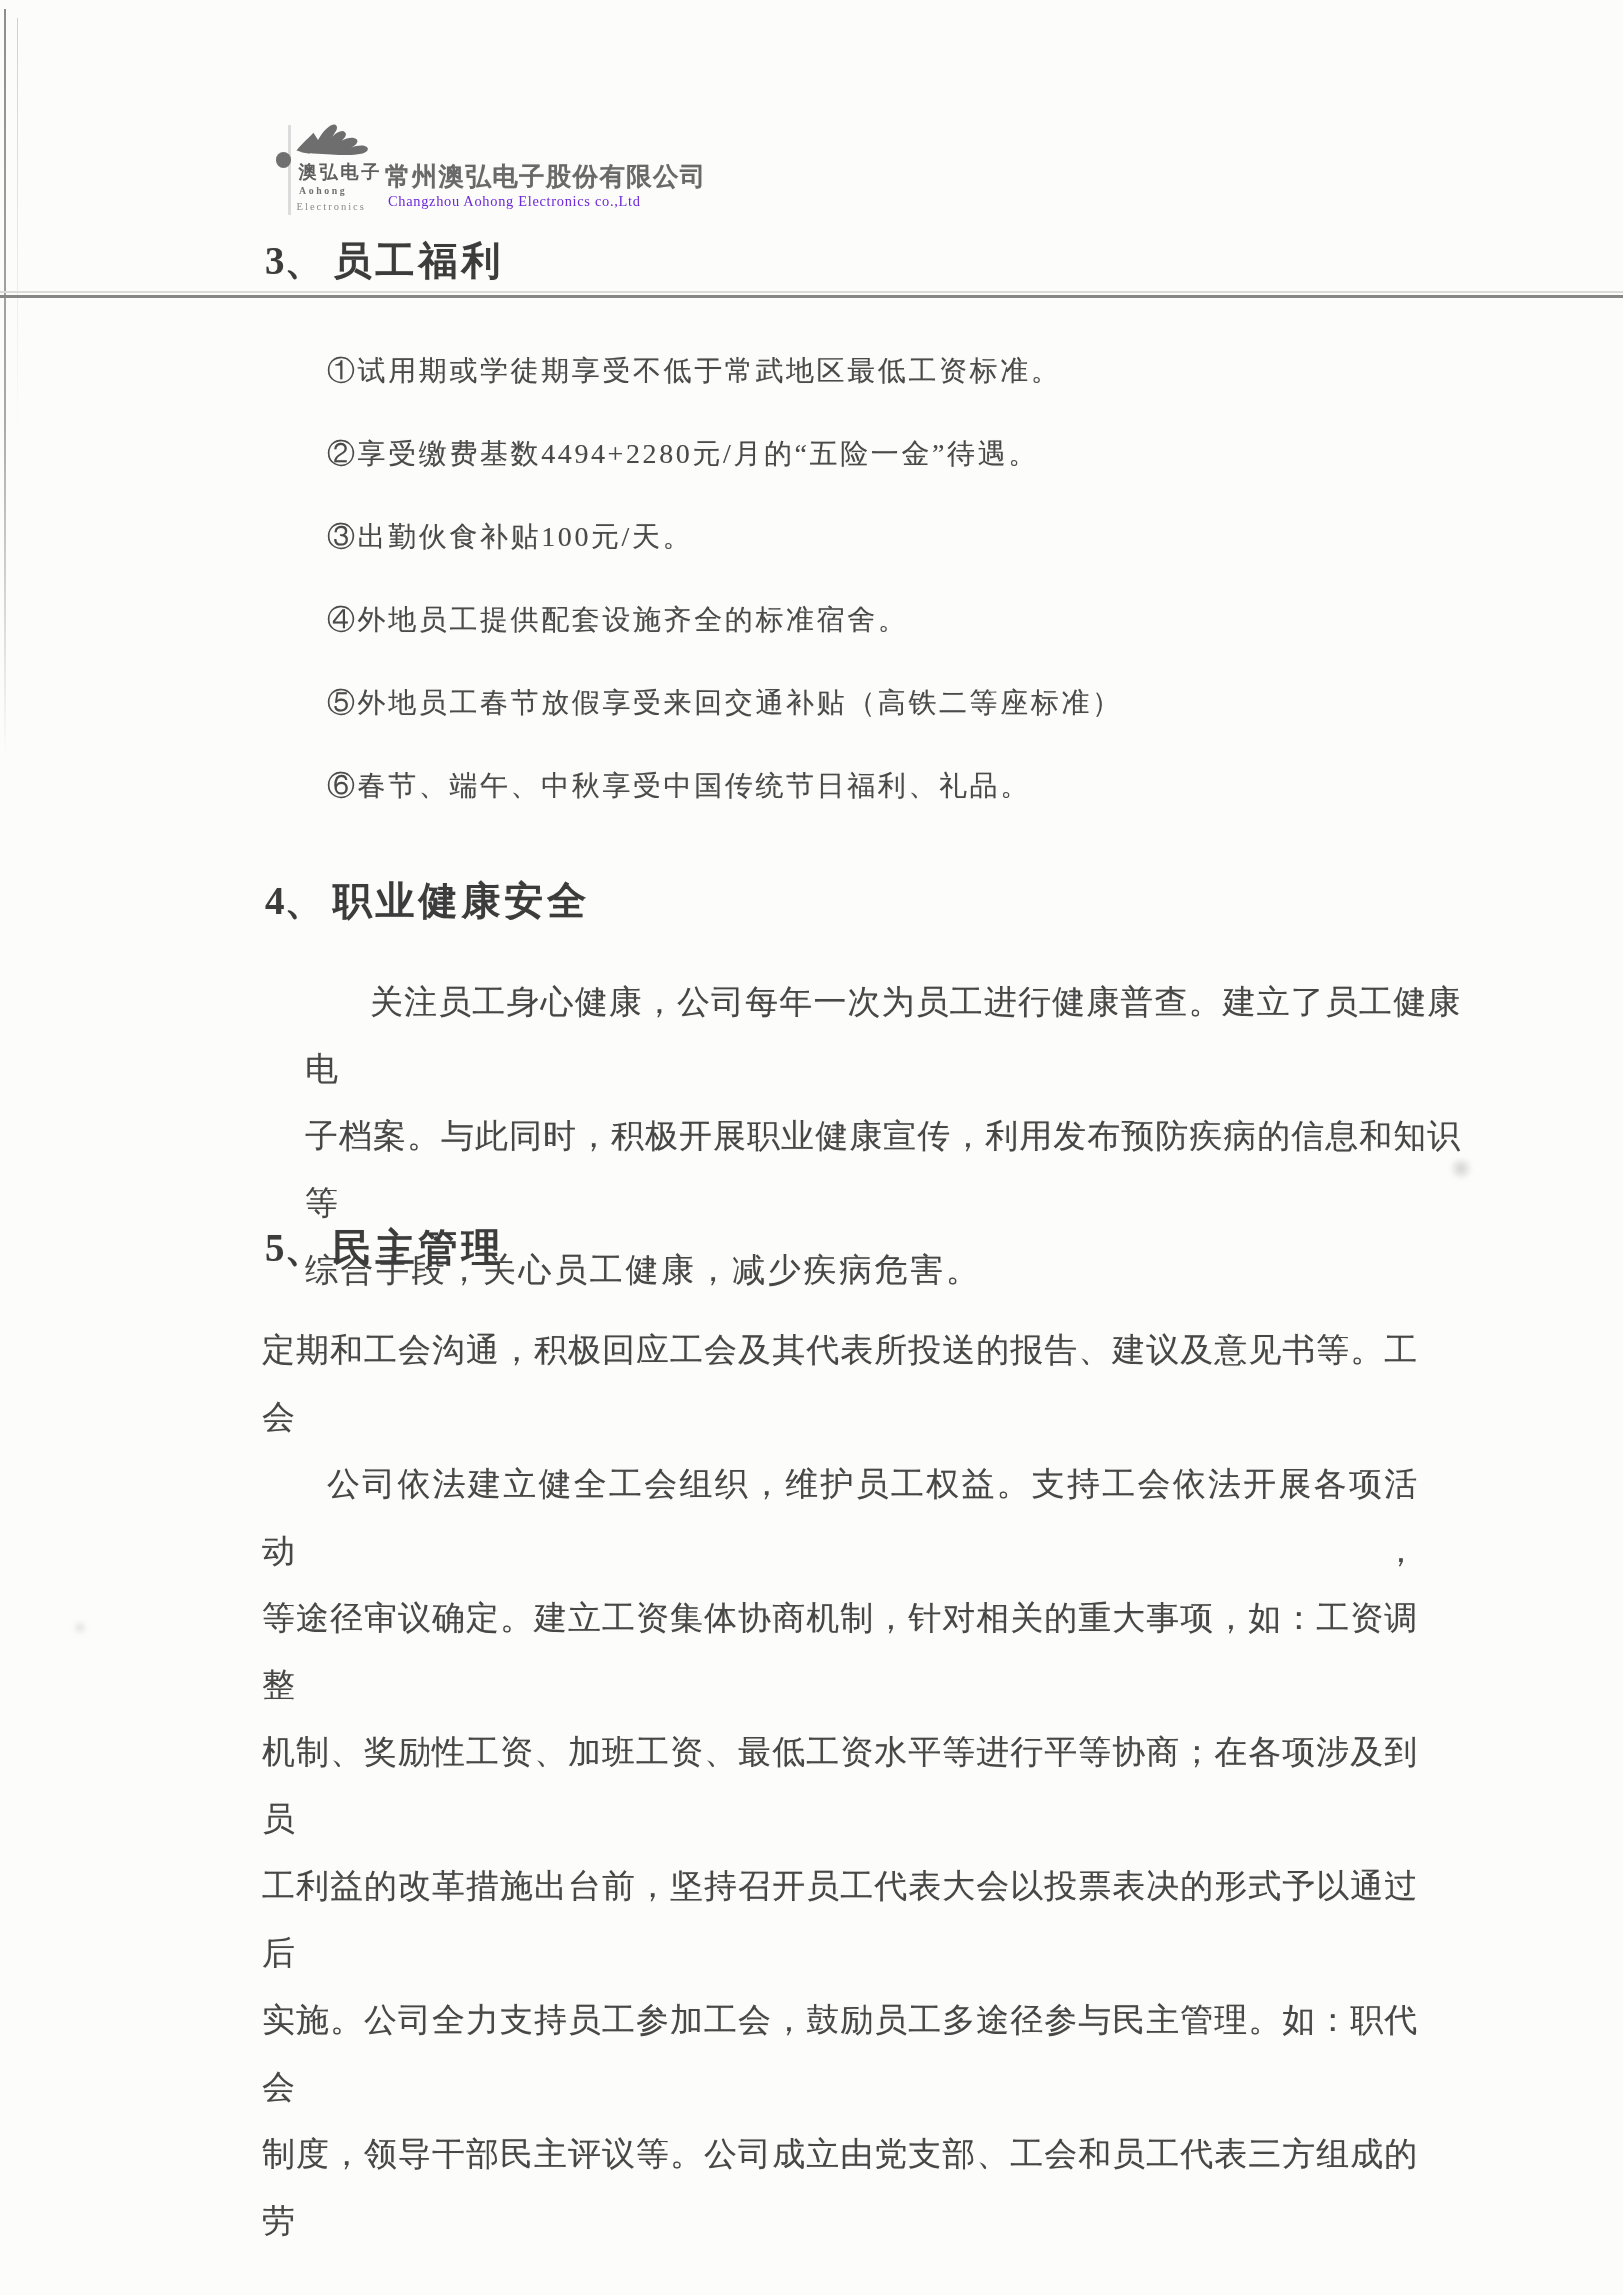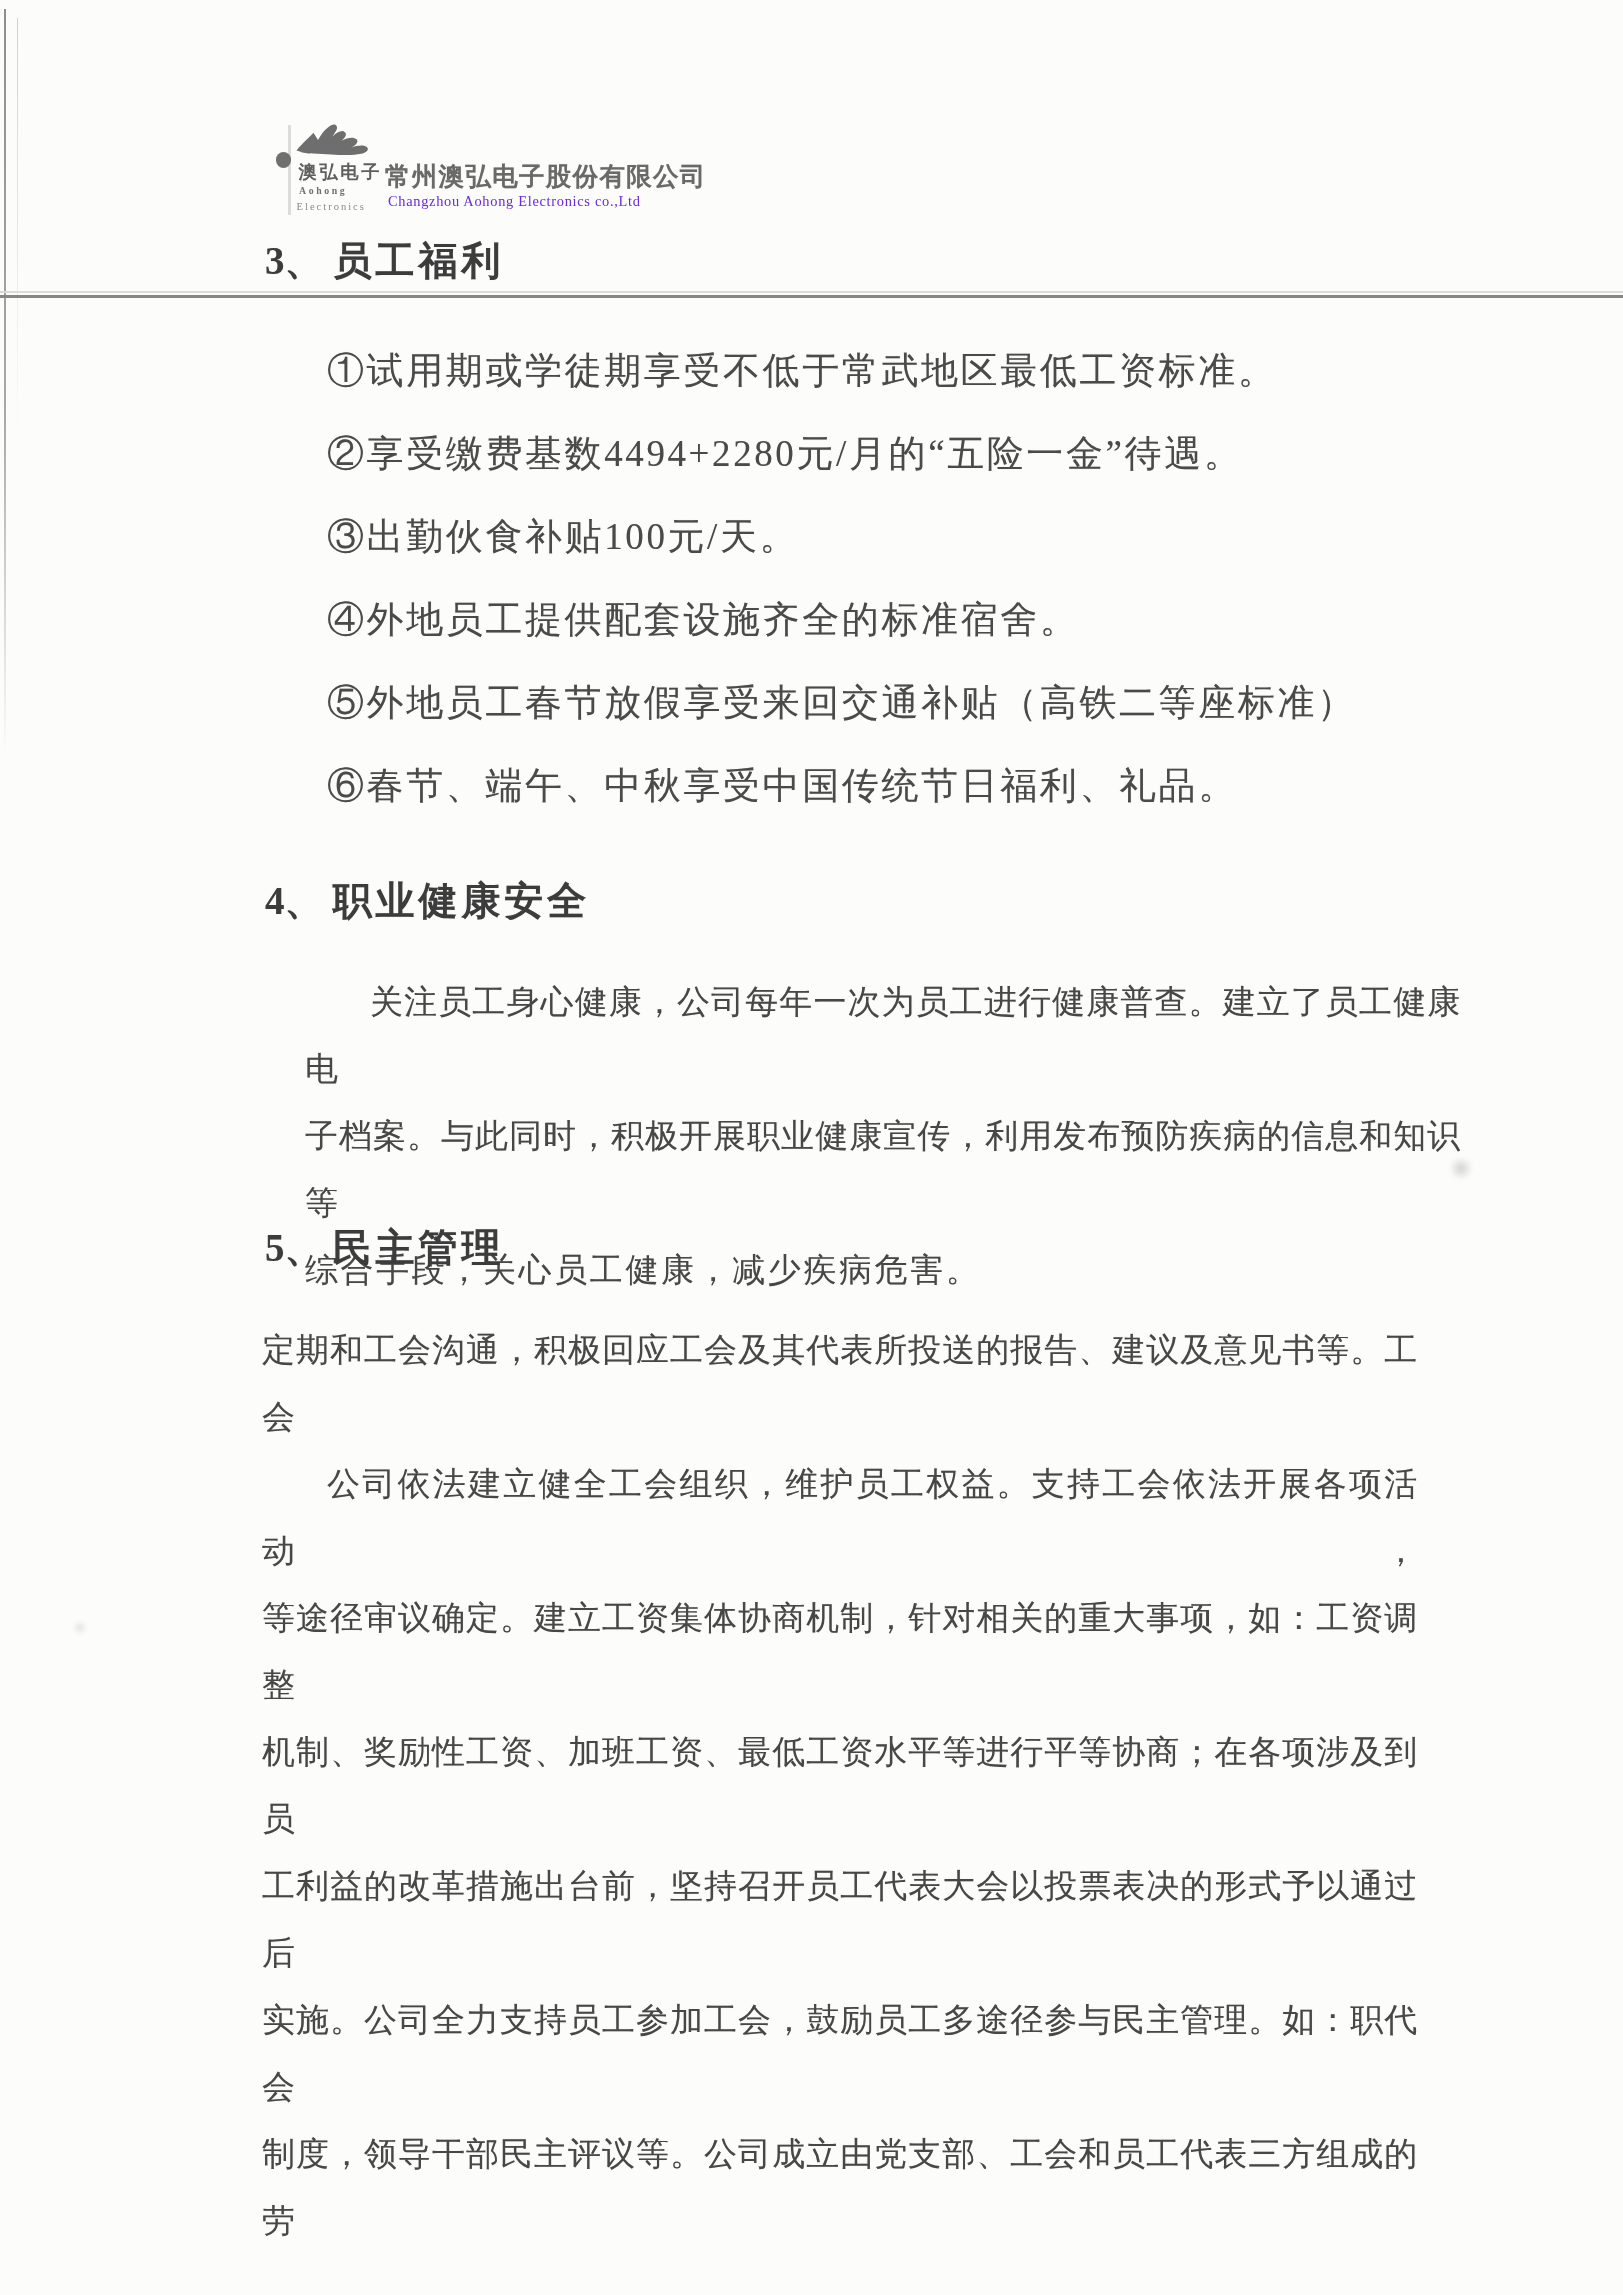--- a/index.html
+++ b/index.html
@@ -45,21 +45,21 @@
     text-shadow:0 0 0.7px rgba(55,55,55,.35); }
   .sec-heading .sec-num { letter-spacing:0; margin-right:9.2px; }
   .h3 { top:233px; }
   .h4 { top:873px; }
   .h5 { top:1220px; }
   .rule-light { position:absolute; left:0; top:291px; width:1624px; height:2px; background:#dadada; }
   .rule-main  { position:absolute; left:0; top:295px; width:1624px; height:3.3px; background:#868686; }
 
   
   .welfare-list { position:absolute; left:262px; top:355px; width:1179px; }
-  .witem { font-size:37px; line-height:31px; margin-bottom:52px; padding-left:65px;
+  .witem { font-size:28px; line-height:31px; margin-bottom:52px; padding-left:65px;
     letter-spacing:2.6px; color:#4a4a4a; white-space:nowrap;
     text-shadow:0 0 0.7px rgba(70,70,70,.3); }
 
   
   .para { position:absolute; left:262px; width:1156px; color:#474747;
     text-shadow:0 0 0.7px rgba(70,70,70,.3); }
   .para-4 { top:969px;margin-left:43px; }
   .para-5 { top:1317px; }
   .pline { font-size:33px; line-height:67px; letter-spacing:0.7px;
     text-align:justify; text-align-last:justify; }

